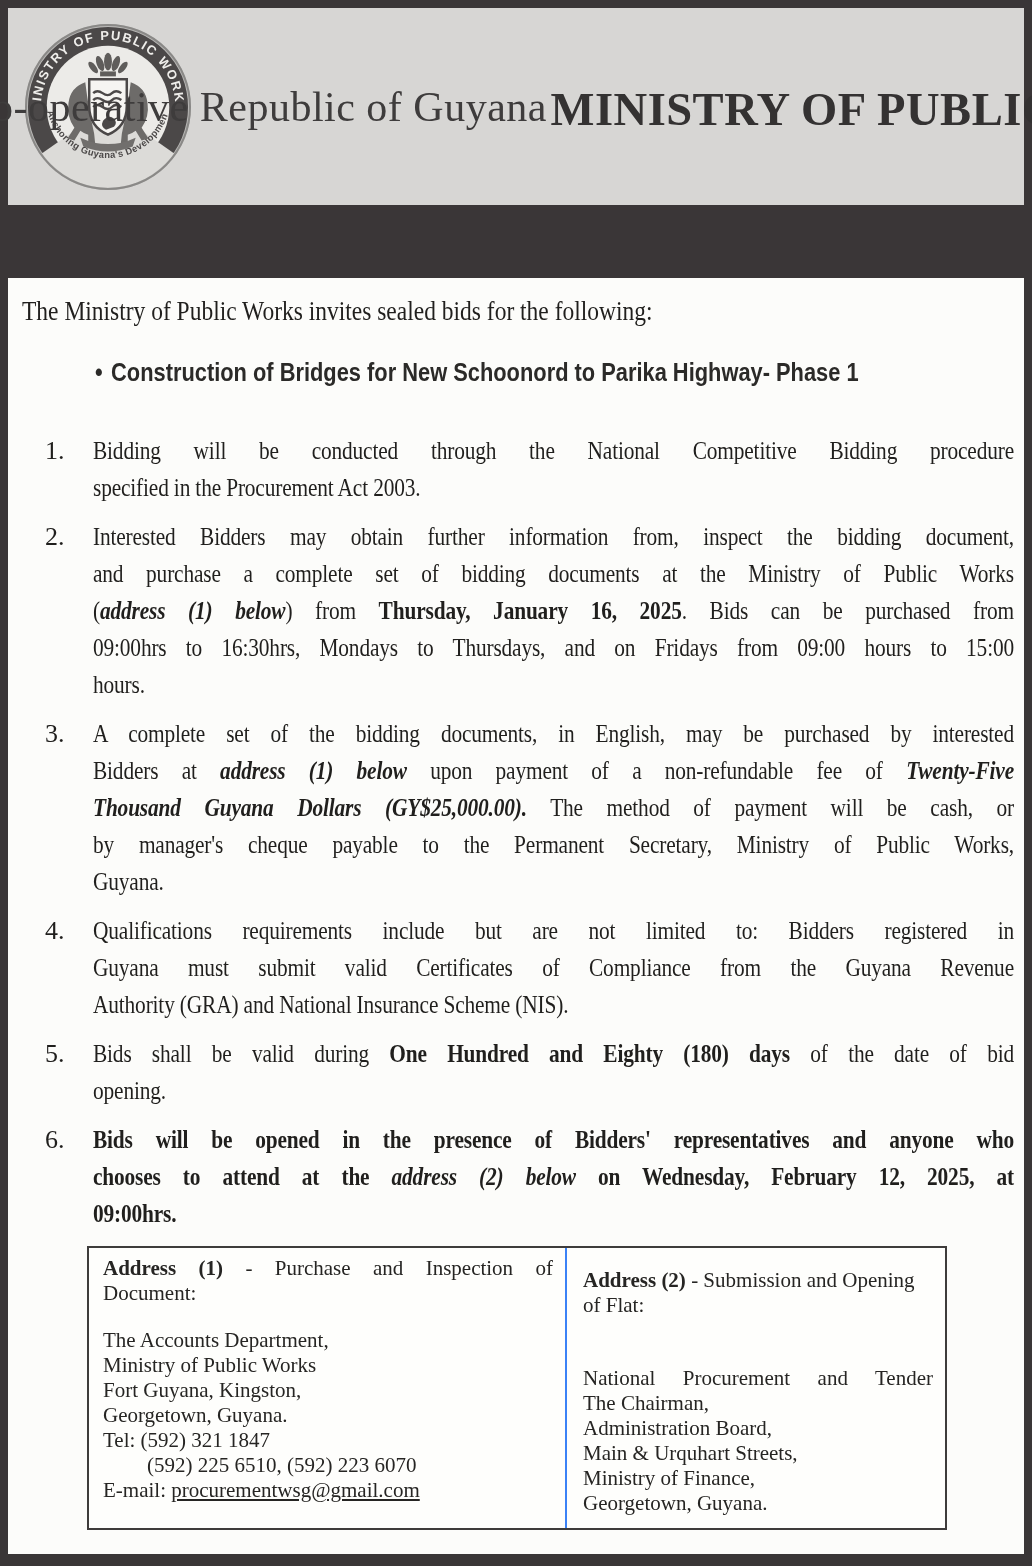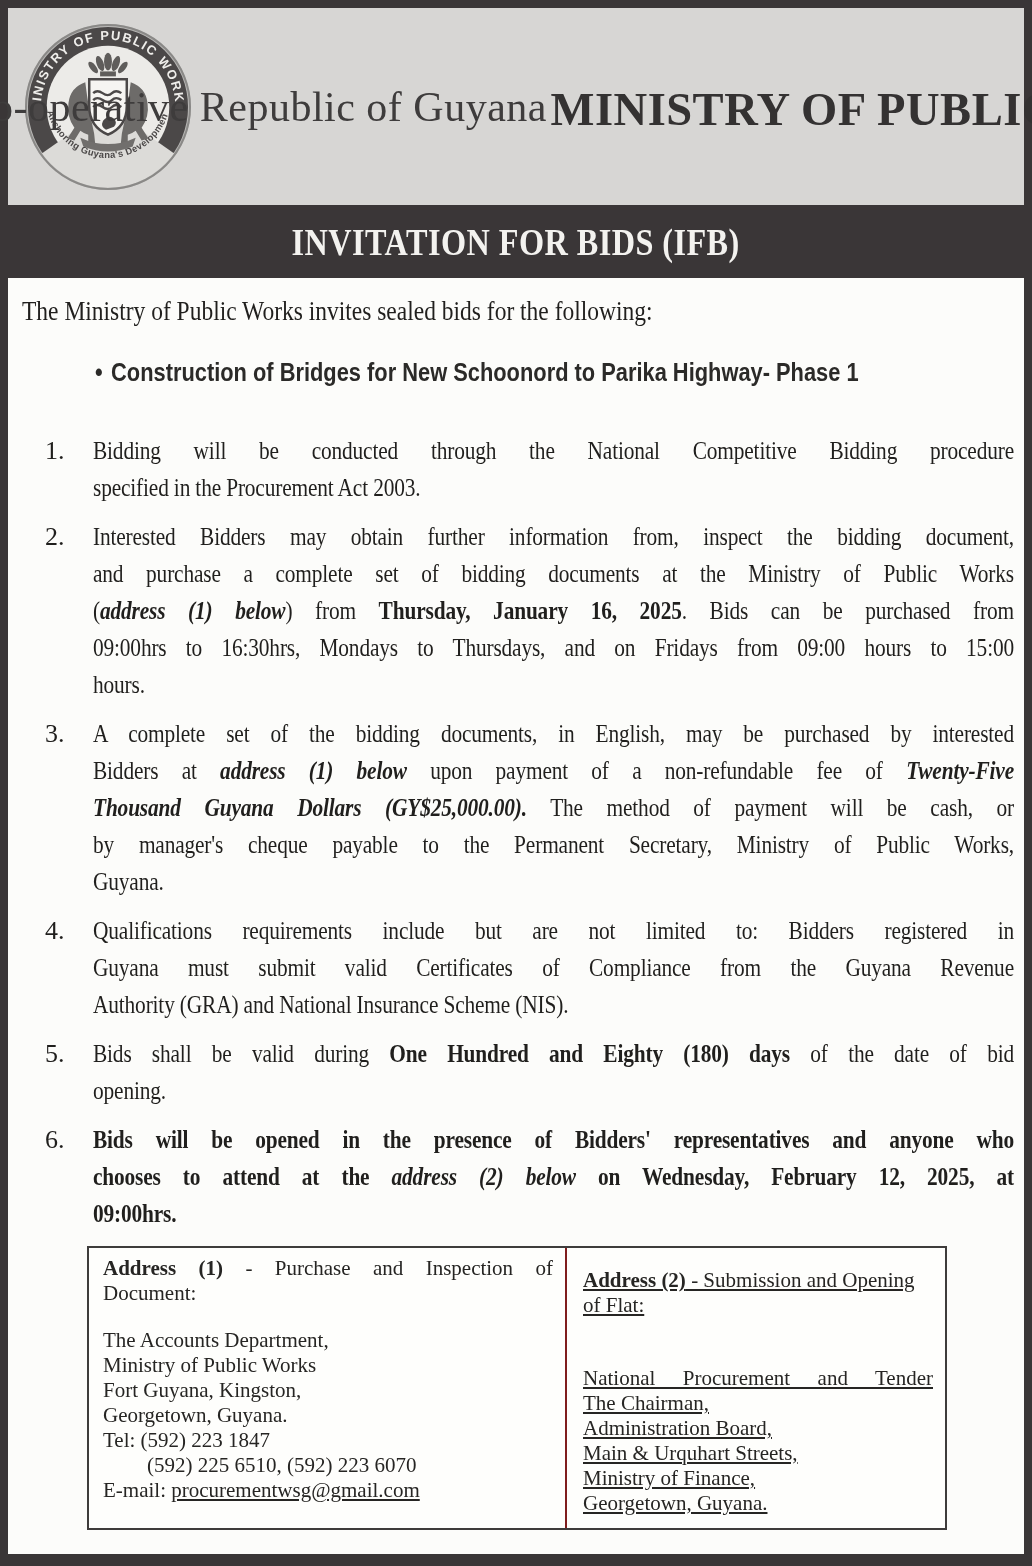--- a/index.html
+++ b/index.html
@@ -36,22 +36,22 @@
          font-size:26px;line-height:37px;letter-spacing:-0.2px;}
   .tline{text-align:justify;}
   .tline.stretch{text-align-last:justify;}
   .b{font-weight:bold;}
   .i{font-style:italic;}
   .u{text-decoration:underline;}
   
   .addr-table{display:flex;margin:14px 0 0 65px;width:860px;border:2px solid #3e3c3b;
               box-sizing:border-box;background:#fefefc;}
   .addr-cell{font-size:21px;line-height:25px;color:#262523;}
-  .addr-left{width:478px;border-right:2px solid #7f1d1d;padding:8px 12px 12px 14px;box-sizing:border-box;}
-  .addr-right{flex:1;padding:20px 12px 12px 16px;box-sizing:border-box;text-decoration:underline;}
+  .addr-left{width:478px;border-right:2px solid #3b82f6;padding:8px 12px 12px 14px;box-sizing:border-box;}
+  .addr-right{flex:1;padding:20px 12px 12px 16px;box-sizing:border-box;}
   .aline{text-align:left;}
   .aline.stretch{text-align:justify;text-align-last:justify;}
 </style>
 </head>
 <body>
 
 <div class="page">
 
   <div class="header-panel">
     <div class="seal-wrap">
@@ -100,23 +100,20 @@
         </g>
       </svg>
     </div>
     <div class="header-text">
       <div class="country">Co-operative Republic of Guyana</div>
       <div class="ministry">MINISTRY OF PUBLIC WORKS</div>
       <div class="title-rule"></div>
     </div>
   </div>
 
-  <div class="banner">
-    <div class="banner-title">INVITATION FOR BIDS (IFB)</div>
-  </div>
 
   <div class="content-panel">
     <div class="intro">The Ministry of Public Works invites sealed bids for the following:</div>
 
     <div class="bullet-line">
       <span class="bullet-marker">•</span><span>Construction of Bridges for New Schoonord to Parika Highway- Phase 1</span>
     </div>
 
     <div class="items">
         <div class="item">
@@ -185,21 +182,21 @@
 
     <div class="addr-table">
       <div class="addr-cell addr-left">
           <div class="aline stretch"><span class="b">Address (1)</span><span> - Purchase and Inspection of</span></div>
           <div class="aline"><span>Document:</span></div>
           <div class="gap" style="height: 22px;"></div>
           <div class="aline"><span>The Accounts Department,</span></div>
           <div class="aline"><span>Ministry of Public Works</span></div>
           <div class="aline"><span>Fort Guyana, Kingston,</span></div>
           <div class="aline"><span>Georgetown, Guyana.</span></div>
-          <div class="aline"><span>Tel: (592) 223 1847</span></div>
+          <div class="aline"><span>Tel: (592) 321 1847</span></div>
           <div class="aline" style="padding-left: 44px;"><span>(592) 225 6510, (592) 223 6070</span></div>
           <div class="aline"><span>E-mail: </span><span class="u">procurementwsg@gmail.com</span></div>
         </div>
       <div class="addr-cell addr-right">
           <div class="aline"><span class="b">Address (2)</span><span> - Submission and Opening</span></div>
           <div class="aline"><span>of Flat:</span></div>
           <div class="gap" style="height: 48px;"></div>
           <div class="aline stretch"><span>National Procurement and Tender</span></div>
           <div class="aline"><span>The Chairman,</span></div>
           <div class="aline"><span>Administration Board,</span></div>

